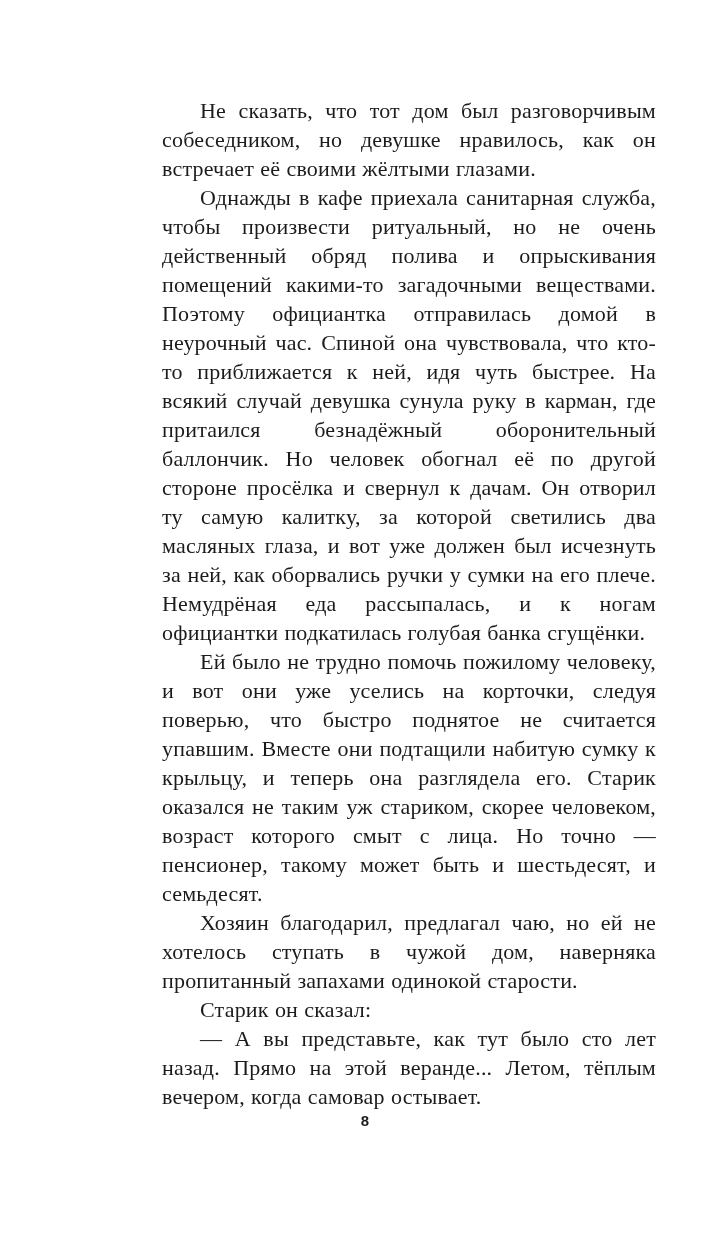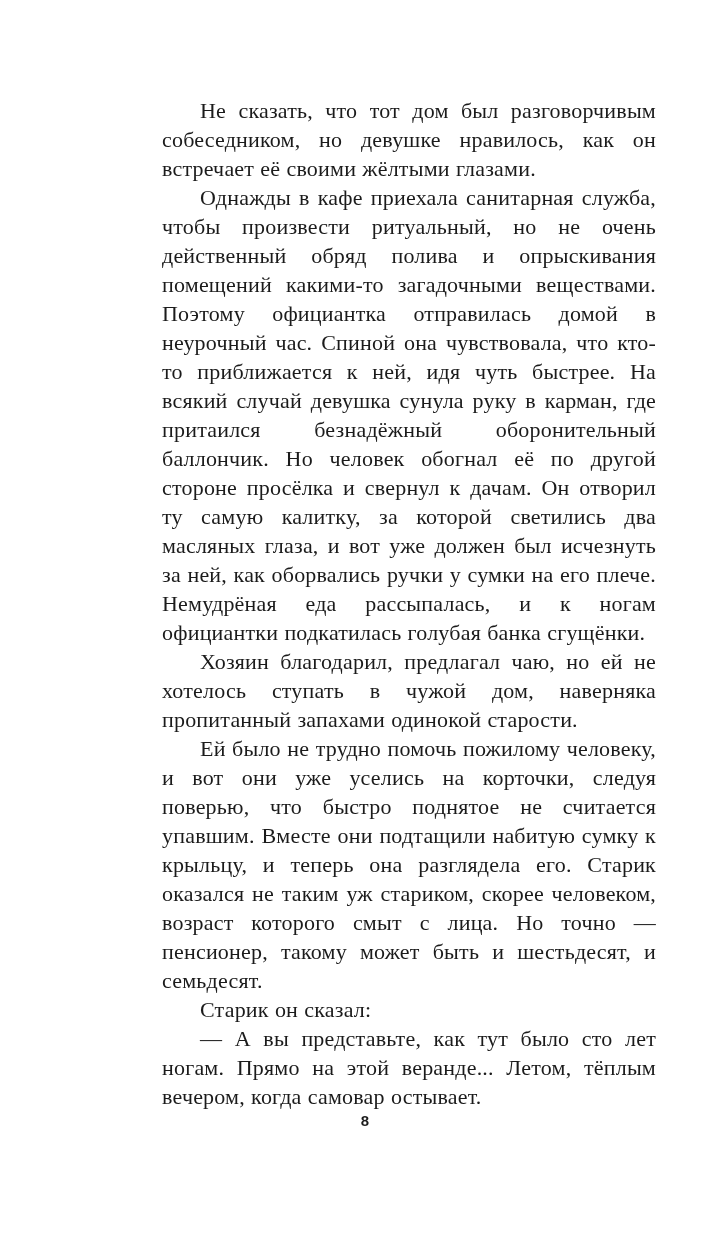--- a/index.html
+++ b/index.html
@@ -55,19 +55,19 @@
       color: #1b1b1b;
     }
   </style>
 </head>
 <body>
 
 <div class="page">
   <div class="text-block" lang="ru">
     <p>Не сказать, что тот дом был разговорчивым собеседником, но девушке нравилось, как он встречает её своими жёлтыми глазами.</p>
     <p>Однажды в кафе приехала санитарная служба, чтобы произвести ритуальный, но не очень действенный обряд полива и опрыскивания помещений какими-то загадочными веществами. Поэтому официантка отправилась домой в неурочный час. Спиной она чувствовала, что кто-то приближается к ней, идя чуть быстрее. На всякий случай девушка сунула руку в карман, где притаился безнадёжный оборонительный баллончик. Но человек обогнал её по другой стороне просёлка и свернул к дачам. Он отворил ту самую калитку, за которой светились два масляных глаза, и вот уже должен был исчезнуть за ней, как оборвались ручки у сумки на его плече. Немудрёная еда рассыпалась, и к ногам официантки подкатилась голубая банка сгущёнки.</p>
+    <p>Ей было не трудно помочь пожилому человеку, и вот они уже уселись на корточки, следуя поверью, что быстро поднятое не считается упавшим. Вместе они подтащили набитую сумку к крыльцу, и теперь она разглядела его. Старик оказался не таким уж стариком, скорее человеком, возраст которого смыт с лица. Но точно — пенсионер, такому может быть и шестьдесят, и семьдесят.</p>
     <p>Хозяин благодарил, предлагал чаю, но ей не хотелось ступать в чужой дом, наверняка пропитанный запахами одинокой старости.</p>
-    <p>Ей было не трудно помочь пожилому человеку, и вот они уже уселись на корточки, следуя поверью, что быстро поднятое не считается упавшим. Вместе они подтащили набитую сумку к крыльцу, и теперь она разглядела его. Старик оказался не таким уж стариком, скорее человеком, возраст которого смыт с лица. Но точно — пенсионер, такому может быть и шестьдесят, и семьдесят.</p>
     <p>Старик он сказал:</p>
-    <p>— А вы представьте, как тут было сто лет ногам. Прямо на этой веранде... Летом, тёплым вечером, когда самовар остывает.</p>
+    <p>— А вы представьте, как тут было сто лет назад. Прямо на этой веранде... Летом, тёплым вечером, когда самовар остывает.</p>
   </div>
   <div class="page-footer">8</div>
 </div>
 
 </body></html>

